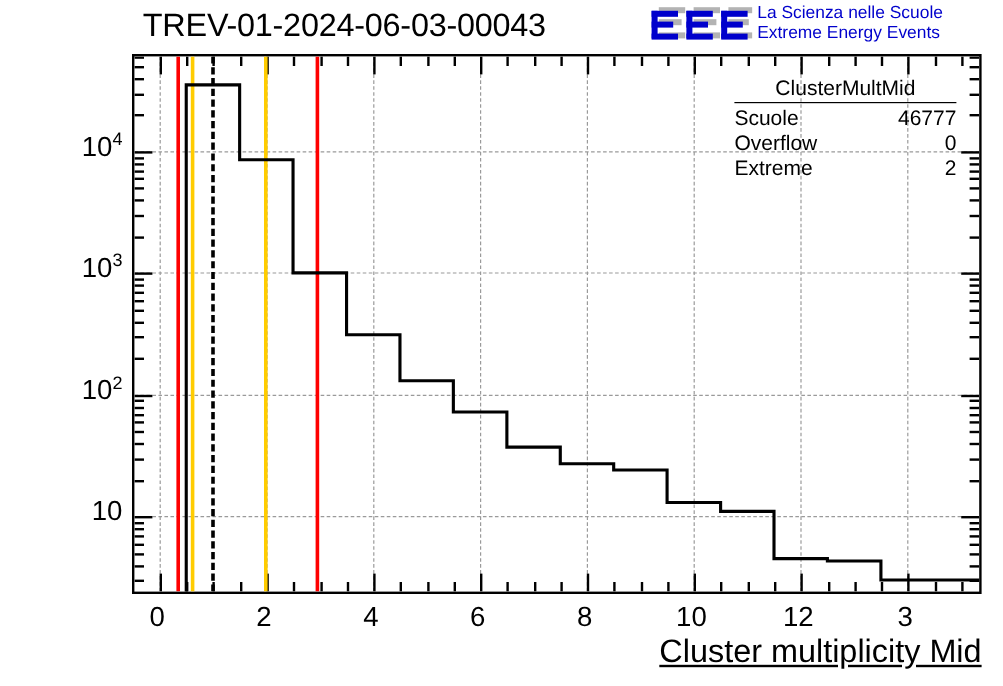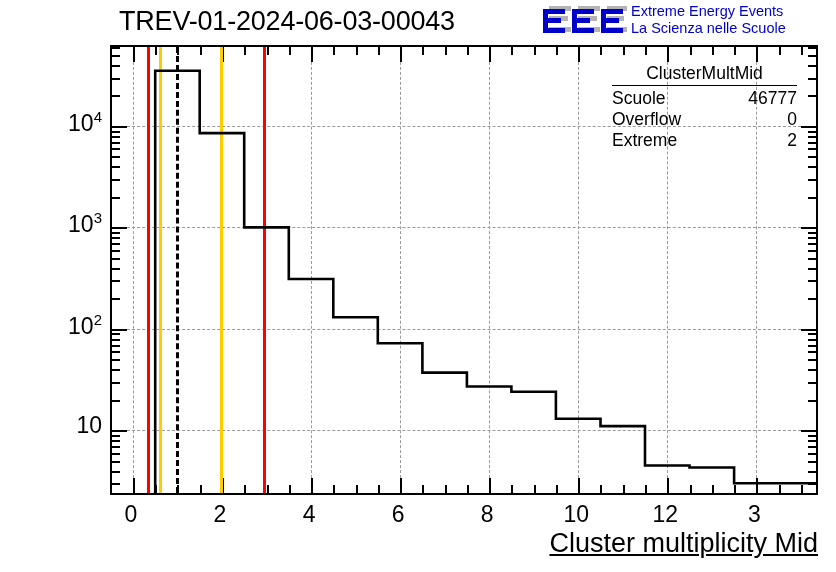--- a/index.html
+++ b/index.html
@@ -105,22 +105,22 @@
           <rect x="31" y="5" width="22" height="5"></rect>
           <rect x="31" y="14" width="18" height="5"></rect>
           <rect x="31" y="24" width="22" height="5"></rect>
         <rect x="60" y="5" width="5" height="23"></rect>
           <rect x="60" y="5" width="22" height="5"></rect>
           <rect x="60" y="14" width="18" height="5"></rect>
           <rect x="60" y="24" width="22" height="5"></rect>
       </g>
     </svg>
     <div id="logo-text">
+      <div>La Scienza nelle Scuole</div>
       <div>Extreme Energy Events</div>
-      <div>La Scienza nelle Scuole</div>
     </div>
   </div>
 
   <div id="frame">
     <div id="plotclip">
         <div class="gridh" style="top: 383.289px;"></div>
         <div class="gridh" style="top: 281.841px;"></div>
         <div class="gridh" style="top: 180.392px;"></div>
         <div class="gridh" style="top: 78.9426px;"></div>
         <div class="gridv" style="left: 20.9283px;"></div>

